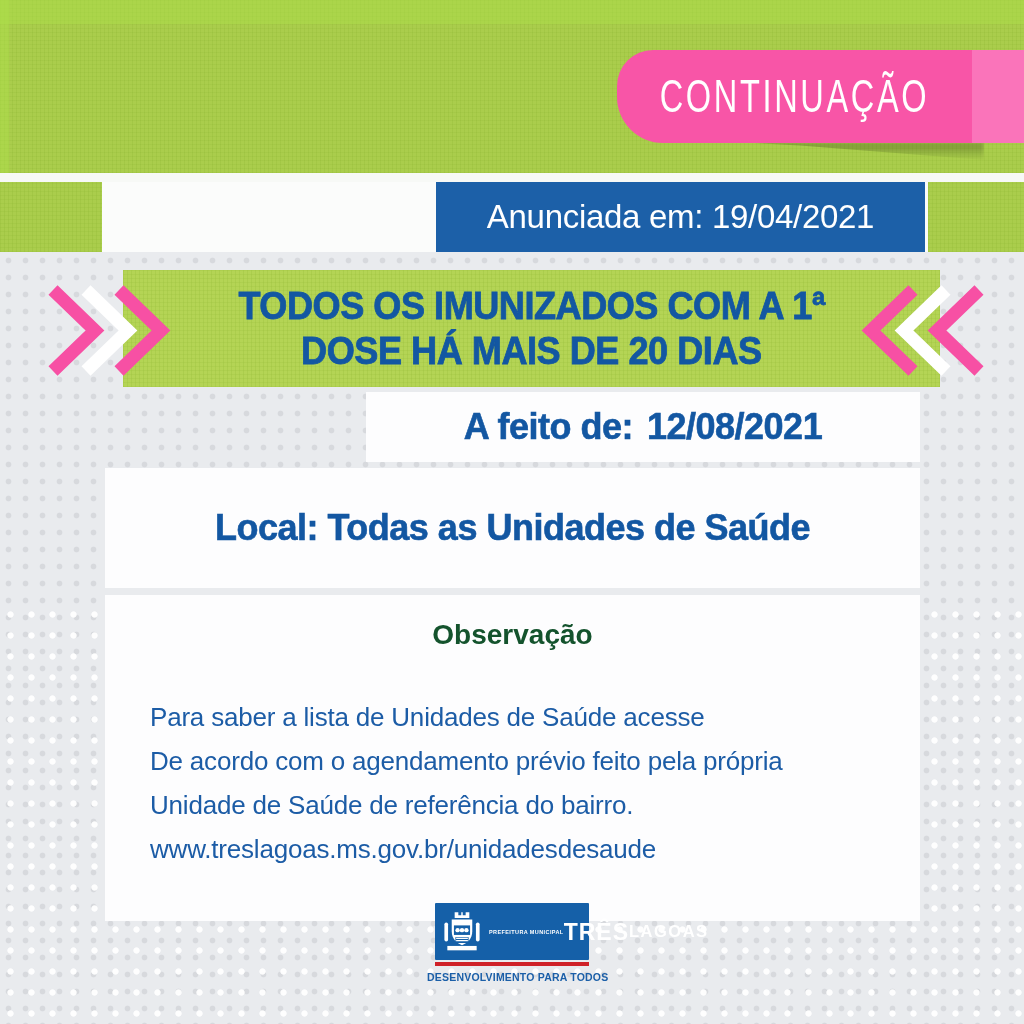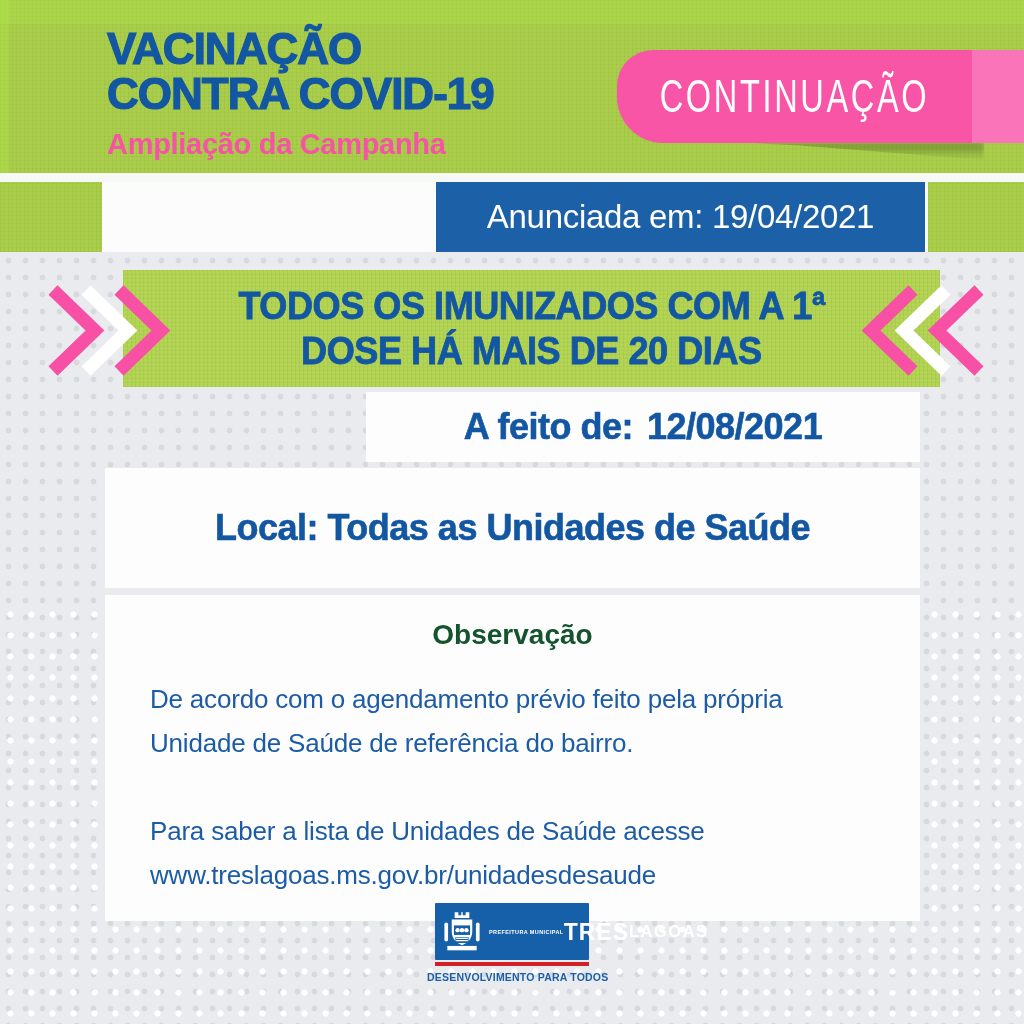--- a/index.html
+++ b/index.html
@@ -117,25 +117,20 @@
 <body>
 
 <div class="poster">
 
   <div class="dots-layer"></div>
   <div class="diamonds-layer"></div>
 
   <div class="header green-tex">
     <div class="top-sheen"></div>
     <div class="left-sheen"></div>
-    <div class="title-block">
-      <div class="title">VACINAÇÃO</div>
-      <div class="title">CONTRA COVID-19</div>
-      <div class="subtitle">Ampliação da Campanha</div>
-    </div>
     <div class="badge">
       <div class="badge-light"></div>
       <div class="badge-shadow"></div>
       <div class="badge-text">Continuação</div>
     </div>
   </div>
 
   <div class="white-strip"></div>
 
   <div class="bar-row">
@@ -171,22 +166,22 @@
     <span class="cell-text">12/08/2021</span>
   </div>
 
   <div class="card local-box">
     <span class="cell-text">Local: Todas as Unidades de Saúde</span>
   </div>
 
   <div class="card obs-box">
     <div class="obs-title">Observação</div>
     <div class="obs-body">
+      <span class="obs-line para2">Para saber a lista de Unidades de Saúde acesse</span>
       <span class="obs-line">De acordo com o agendamento prévio feito pela própria Unidade de Saúde de referência do bairro.</span>
-      <span class="obs-line para2">Para saber a lista de Unidades de Saúde acesse</span>
       <span class="obs-line">www.treslagoas.ms.gov.br/unidadesdesaude</span>
     </div>
   </div>
 
   <div class="logo">
     <div class="logo-blue">
       <svg class="crest" width="44" height="46" viewBox="0 0 60 62">
         <g fill="#ffffff">
           <path d="M20 4 h5 v4 h4 v-4 h2 v4 h4 v-4 h5 v8 h-20 z"></path>
           <path d="M16 14 h28 v16 c0 11 -7 16 -14 19 c-7 -3 -14 -8 -14 -19 z"></path>

